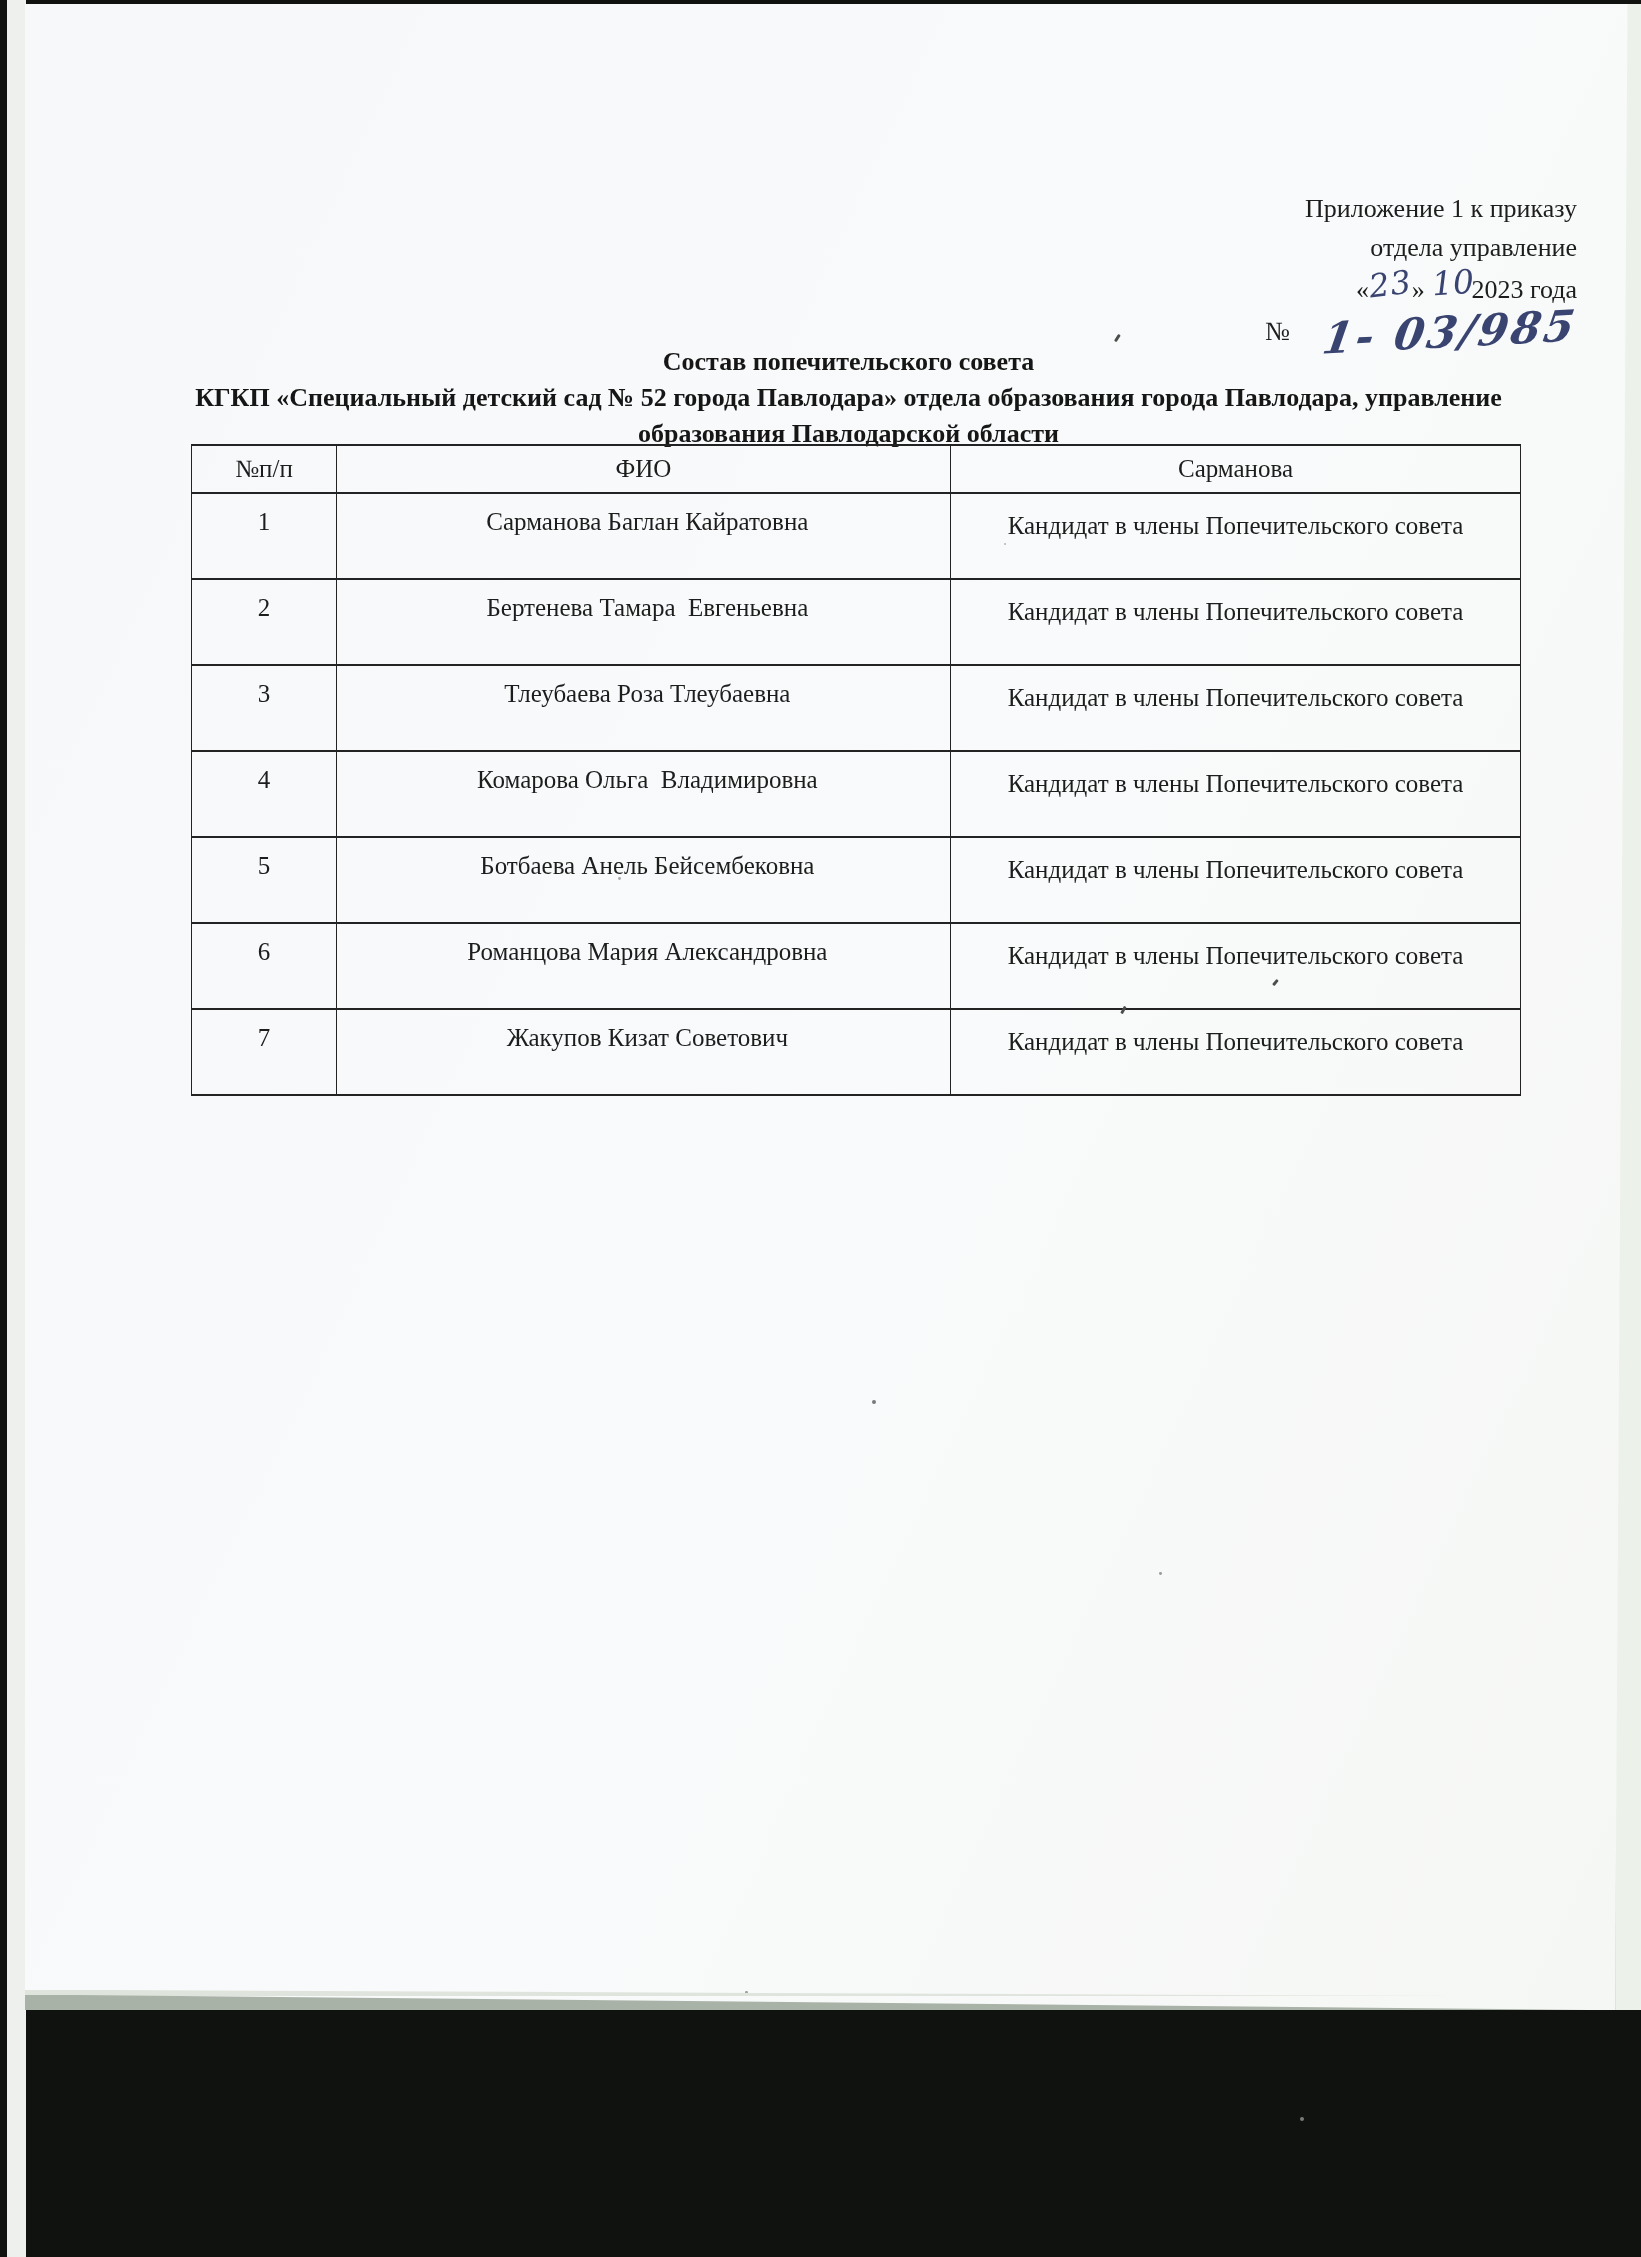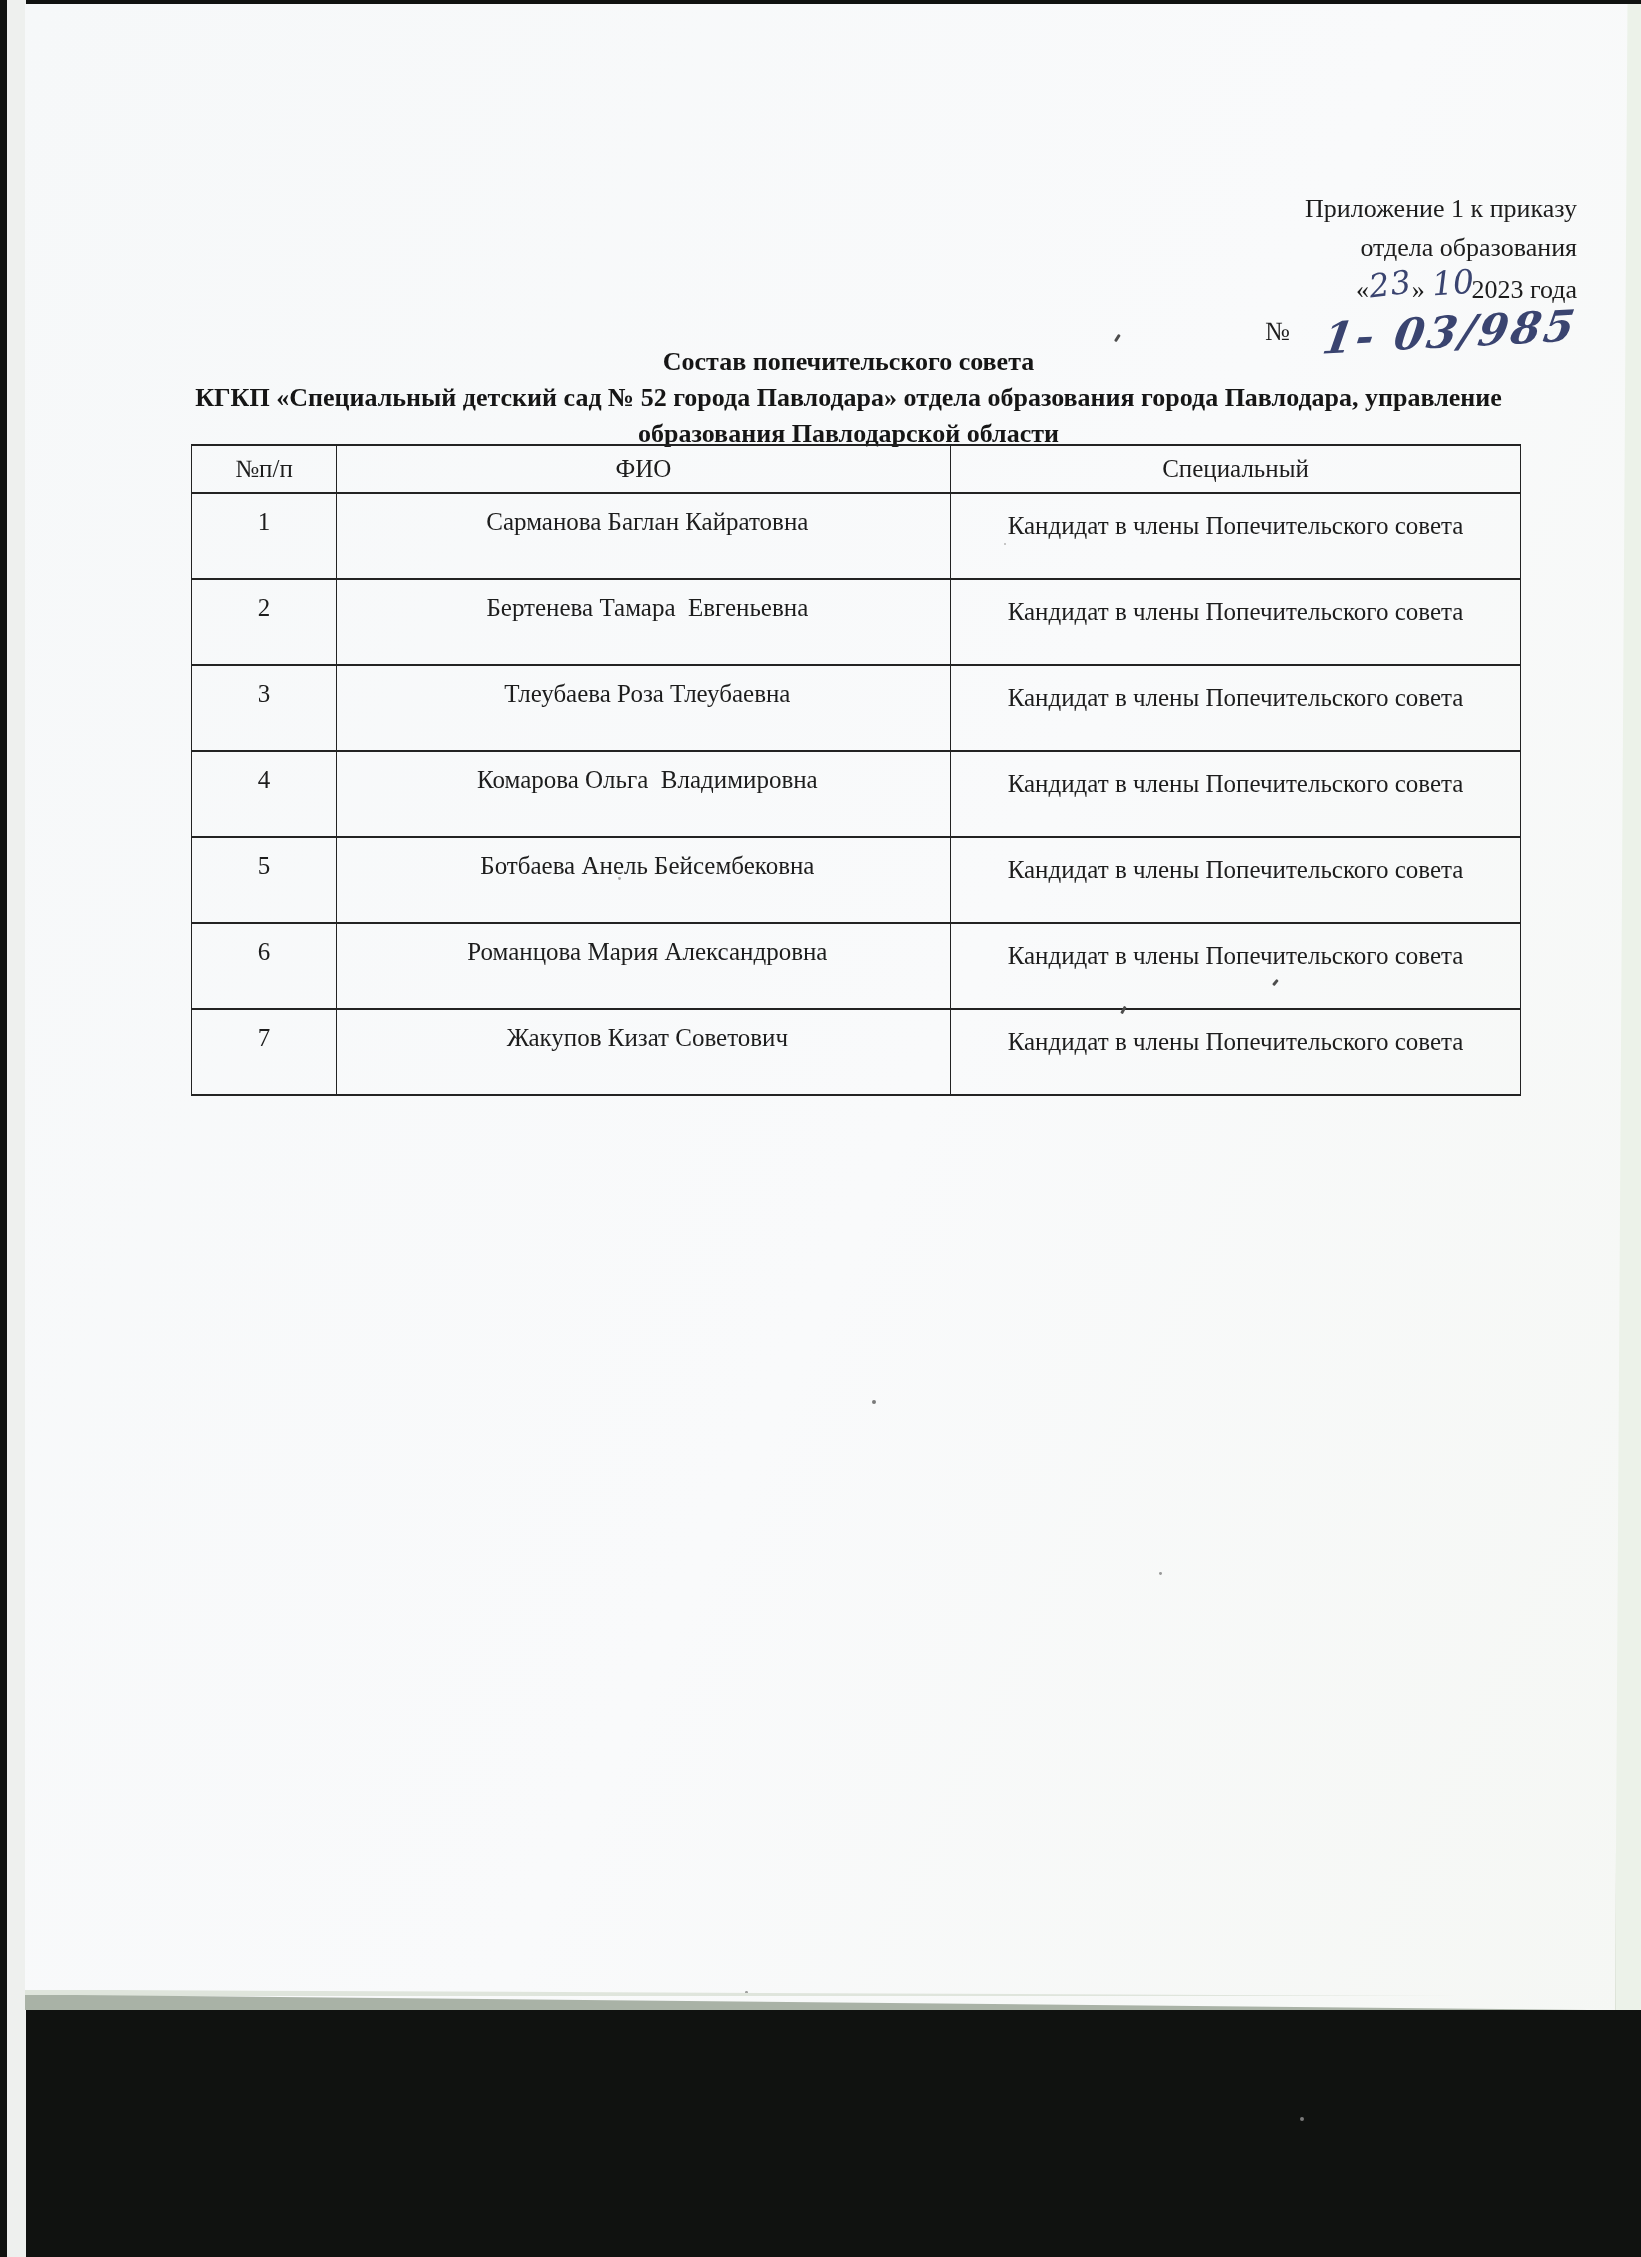--- a/index.html
+++ b/index.html
@@ -67,21 +67,21 @@
 </style>
 </head>
 <body>
 
 <div class="scan-bed-sliver"></div>
 
 <div class="paper">
 
   <div class="appendix">
     <div>Приложение 1 к приказу</div>
-    <div>отдела образования</div>
+    <div>отдела управление</div>
     <div><span>«</span><span class="hw hw-day">23</span><span>»</span><span class="hw hw-month">10</span><span>2023 года</span></div>
     <div class="appendix-number-line">
       <span>№</span>
       <span class="hw hw-number">1- 03/985</span>
     </div>
   </div>
 
   <div class="doc-title">
     <div>Состав попечительского совета</div>
     <div>КГКП «Специальный детский сад № 52 города Павлодара» отдела образования города Павлодара, управление</div>
@@ -91,21 +91,21 @@
   <table class="doc-table">
     <colgroup>
         <col class="col-num">
         <col class="col-name">
         <col class="col-note">
       </colgroup>
     <thead>
       <tr>
         <th>№п/п</th>
         <th>ФИО</th>
-        <th>Специальный</th>
+        <th>Сарманова</th>
       </tr>
     </thead>
     <tbody>
       <tr>
         <td class="cell-num">1</td>
         <td class="cell-name">Сарманова Баглан Кайратовна</td>
         <td class="cell-note">Кандидат в члены Попечительского совета</td>
       </tr>
       <tr>
         <td class="cell-num">2</td>

